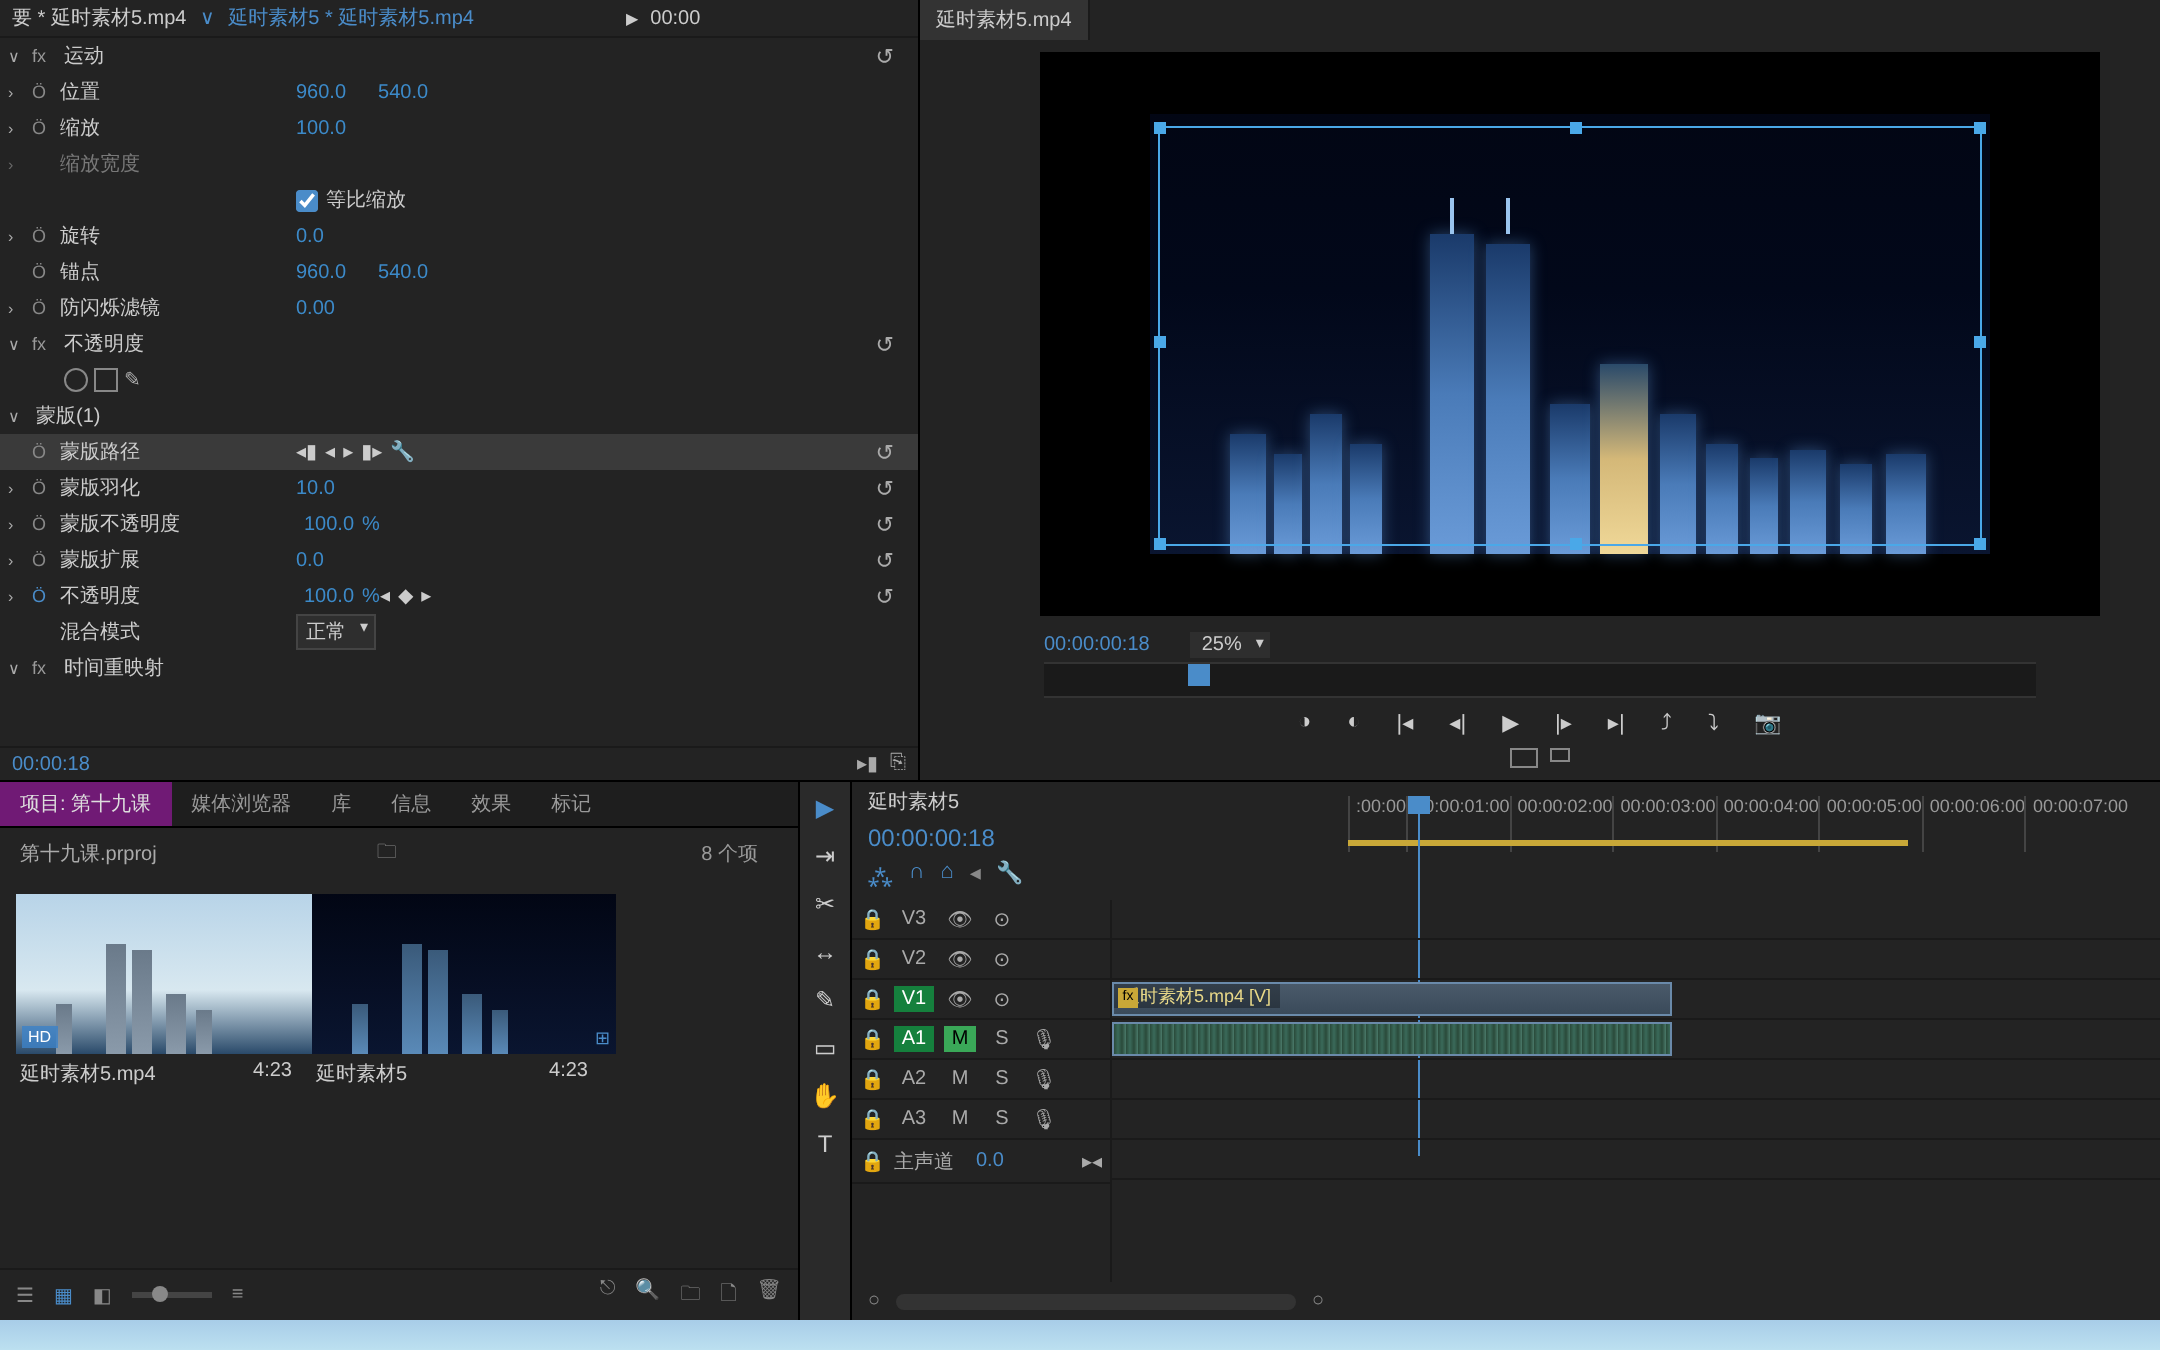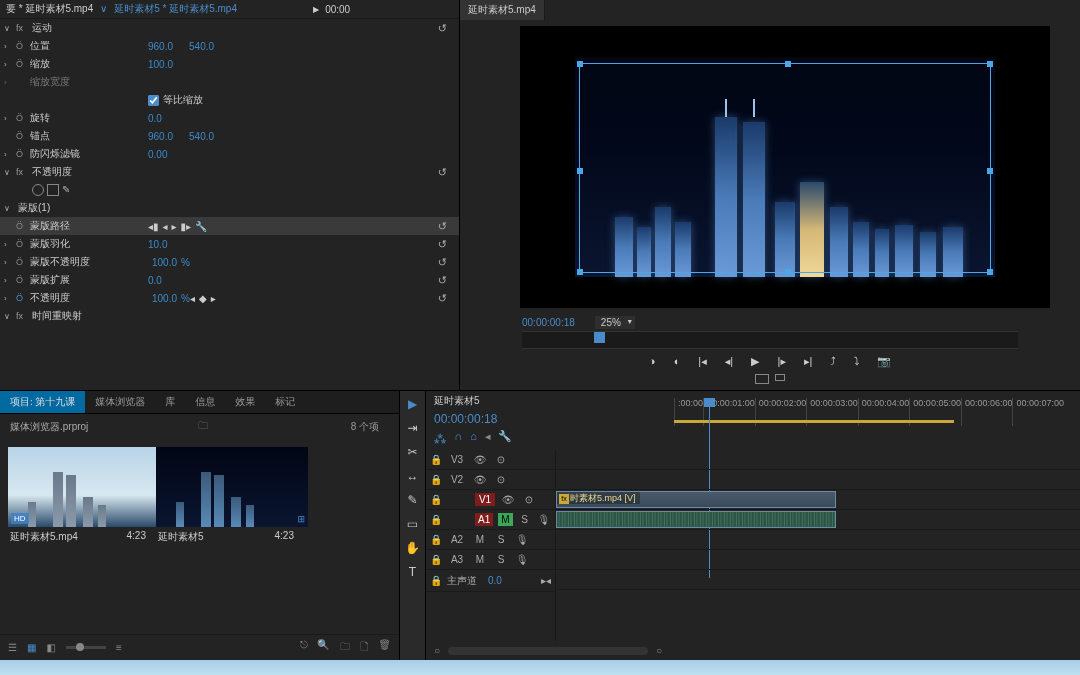--- a/index.html
+++ b/index.html
@@ -85,21 +85,21 @@
 .pm-transport { display: flex; justify-content: center; gap: 18px; padding: 6px 0 4px; color: #ccc; }
 .pm-transport span { cursor: pointer; font-size: 11px; }
 .pm-sizebar { display: flex; justify-content: center; gap: 6px; padding: 2px 0 6px; color: #888; }
 .pm-sizebar .box { width: 14px; height: 10px; border: 1px solid #888; }
 .pm-sizebar .box.sm { width: 10px; height: 7px; }
 
 
 .project-panel { width: 400px; background: #232323; border-right: 1px solid #000; display: flex; flex-direction: column; }
 .pp-tabs { display: flex; background: #1e1e1e; border-bottom: 1px solid #000; }
 .pp-tab { padding: 4px 10px; color: #999; cursor: pointer; }
-.pp-tab.active { background: #0369a1; color: #ddd; font-family: Liberation Serif, serif; }
+.pp-tab.active { background: #701a75; color: #ddd; }
 .pp-sub { display: flex; align-items: center; padding: 4px 10px; color: #aaa; font-size: 10px; }
 .pp-sub .bin { margin-left: 110px; color: #888; }
 .pp-count { margin-left: auto; margin-right: 10px; color: #999; }
 .pp-items { display: flex; gap: 8px; padding: 8px; }
 .pp-item { width: 140px; }
 .pp-thumb { width: 152px; height: 80px; position: relative; overflow: hidden; text-align: center; }
 .pp-thumb.day { background: linear-gradient(180deg, #b8d4e8 0%, #d8e8f0 60%, #2a4a6a 100%); }
 .pp-thumb.night { background: linear-gradient(180deg, #020614 0%, #0a1530 100%); }
 .pp-thumb .tb { position: absolute; bottom: 0; background: linear-gradient(#3a5a7a, #5a8ab8); }
 .pp-thumb.day .tb { background: linear-gradient(#6a7a8a, #8a9aaa); }
@@ -133,21 +133,21 @@
 .tl-ruler { position: absolute; top: 4px; left: 0; right: 8px; display: flex; height: 28px; }
 .tl-tick { flex: 1; border-left: 1px solid #444; color: #999; font-size: 9px; padding-left: 3px; position: relative; }
 .tl-workarea { position: absolute; top: 26px; left: 0; width: 280px; height: 3px; background: #c9a838; }
 .tl-playhead { position: absolute; top: 4px; left: 35px; width: 1px; height: 180px; background: #4a8cc9; }
 .tl-playhead::before { content: ""; position: absolute; top: 0; left: -5px; width: 11px; height: 9px; background: #4a8cc9; }
 .tl-body { flex: 1; display: flex; }
 .tl-trackhead { width: 130px; background: #232323; border-right: 1px solid #1a1a1a; }
 .tl-track { display: flex; align-items: center; height: 20px; padding: 0 4px; gap: 5px; color: #aaa; font-size: 9px; border-bottom: 1px solid #1a1a1a; }
 .tl-track .lock { width: 12px; }
 .tl-track .name { width: 20px; text-align: center; padding: 1px 2px; }
-.tl-track .name.on { background: #7f1d1d; color: #fff; margin-left: 28px; }
+.tl-track .name.on { background: #15803d; color: #fff; }
 .tl-track .tgl { width: 16px; text-align: center; padding: 1px 0; }
 .tl-track .mute { background: #3aa858; color: #000; }
 .tl-track .eye { color: #aaa; }
 .tl-track.master { height: 22px; }
 .tl-track.master .vol { color: #4a8cc9; margin-left: 6px; }
 .tl-tracks { flex: 1; position: relative; }
 .tl-lane { height: 20px; border-bottom: 1px solid #1a1a1a; position: relative; }
 .clip { position: absolute; top: 1px; bottom: 1px; background: #3a4a5a; border: 1px solid #6a8aaa; }
 .clip.video { left: 0; width: 280px; background: linear-gradient(180deg, #4a5a6a, #3a4a5a); }
 .clip.video .cliplabel { color: #e8d888; font-size: 9px; padding: 1px 4px; background: rgba(0,0,0,.3); }
@@ -284,25 +284,38 @@
             <span class="label">不透明度</span>
             <span class="pct"><span>100.0</span><span>%</span></span>
             <span class="kfnav">
               <span>◂</span>
               <span>◆</span>
               <span>▸</span>
             </span>
             <span class="reset">↺</span>
           </div>
         <div class="ec-row">
+            <span class="toggle"></span>
+            <span class="kf"></span>
+            <span class="label">混合模式</span>
+            <span class="dropdown">正常</span>
+          </div>
+        <div class="ec-row">
             <span class="toggle">∨</span>
             <span class="fx">fx</span>
             <span class="label">时间重映射</span>
           </div>
 
+      </div>
+      <div class="ec-footer">
+        <span class="tc">00:00:18</span>
+        <span class="icons">
+            <span>▸▮</span>
+            <span>⎘</span>
+          </span>
       </div>
     </div>
 
     <div class="program-monitor">
       <div class="pm-tab">延时素材5.mp4</div>
       <div class="pm-view">
         <div class="pm-canvas">
           <div class="building b1"></div>
             <div class="building b2"></div>
           <div class="spire sp1"></div>
@@ -360,21 +373,21 @@
     <div class="project-panel">
       <div class="pp-tabs">
         <span class="pp-tab active">项目: 第十九课</span>
         <span class="pp-tab">媒体浏览器</span>
         <span class="pp-tab">库</span>
         <span class="pp-tab">信息</span>
         <span class="pp-tab">效果</span>
         <span class="pp-tab">标记</span>
       </div>
       <div class="pp-sub">
-        <span>媒体浏览器.prproj</span>
+        <span>第十九课.prproj</span>
         <span class="bin">🗀</span>
         <span class="pp-count">8 个项</span>
       </div>
       <div class="pp-items">
         <div class="pp-item">
           <div class="pp-thumb day">
               <div class="tb tb1"></div>
               <div class="tb tb2"></div>
               <div class="tb tb3"></div>
               <div class="tb tb4"></div>

